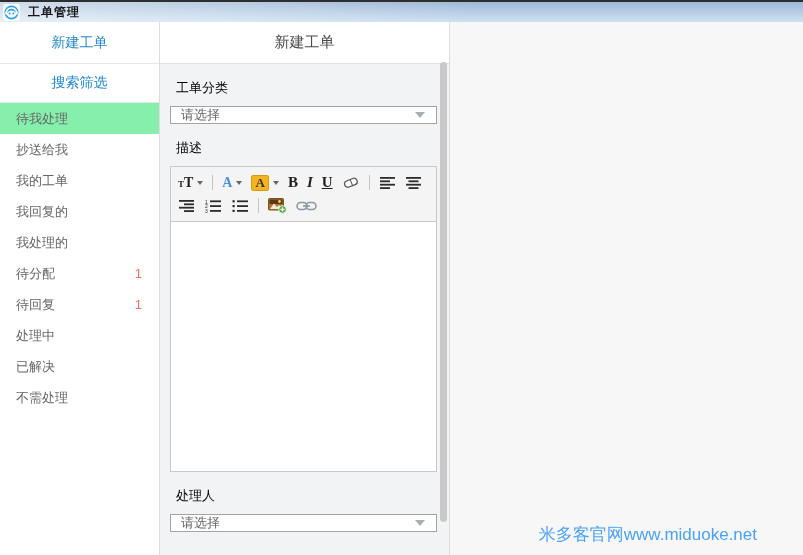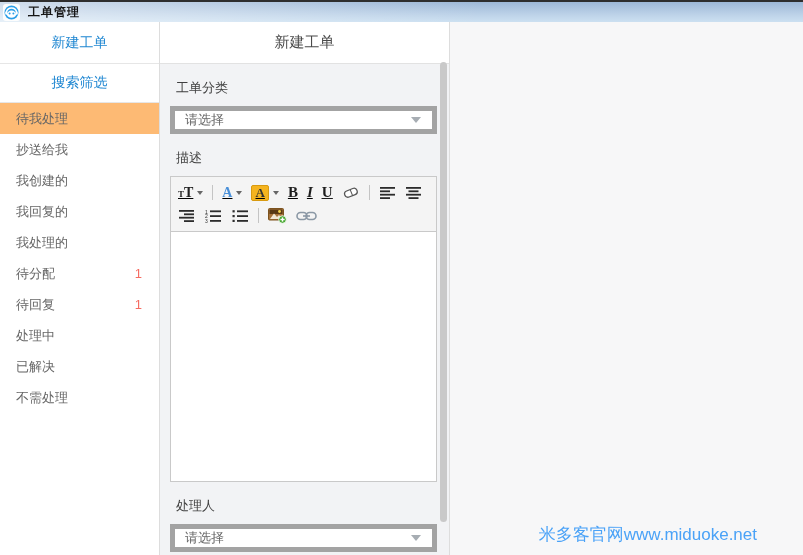--- a/index.html
+++ b/index.html
@@ -21,45 +21,45 @@
 
   
   .sidebar { width:160px; flex:0 0 160px; background:#fff; border-right:1px solid #ddd; }
   .side-btn { height:42px; display:flex; align-items:center; justify-content:center;
     color:#1f87d2; font-size:14px; border-bottom:1px solid #e6e6e6; cursor:pointer; }
   .side-btn.search { height:39px; }
   .menu-row { position:relative; height:31px; display:flex; align-items:center;
     padding-left:16px; font-size:13px; color:#666; cursor:pointer; }
   .menu-row.group { color:#95999e; border-top:1px solid #e8e8e8; border-bottom:1px solid #e8e8e8; }
   .menu-row.group + .menu-row.group, .menu-row.group:first-child { border-top:none; }
-  .menu-row.active { background:#fdba74; }
+  .menu-row.active { background:#86efac; }
   .chev { position:absolute; right:14px; width:0; height:0;
     border-left:4px solid transparent; border-right:4px solid transparent;
     border-top:5px solid #b7bcc1; }
   .badge { position:absolute; right:17px; color:#f56c62; font-size:13px; }
 
   
   .form-col { width:290px; flex:0 0 290px; background:#f2f3f5; border-right:1px solid #ddd;
     position:relative; overflow:hidden; }
   .form-header { height:42px; background:#fff; border-bottom:1px solid #e2e2e2;
     display:flex; align-items:center; justify-content:center; font-size:15px; color:#4a4a4a; }
   .form-body { padding:0 12px 0 10px; }
-  .field-label { margin:15px 0 9px 6px; font-size:13px; color:#404040; }
-  .select { height:28px; background:#fff; border:5px solid #a3a3a3; position:relative;
+  .field-label { margin:15px 0 9px 6px; font-size:13px; color:#000000; }
+  .select { height:18px; background:#fff; border:1px solid #a3a3a3; position:relative;
     display:flex; align-items:center; padding-left:10px; font-size:13px; color:#666; cursor:pointer; }
   .select .sel-chev { position:absolute; right:11px; width:0; height:0;
     border-left:5px solid transparent; border-right:5px solid transparent;
     border-top:6px solid #a7adb3; }
 
   
   .editor { border:1px solid #c9c9c9; background:#fff; }
   .toolbar { background:#f4f4f4; border-bottom:1px solid #c9c9c9; padding:4px 7px; }
   .tb-row { display:flex; align-items:center; height:23px; gap:9px; }
   .tsep { width:1px; height:15px; background:#c4c4c4; }
-  .tbtn { display:inline-flex; align-items:center; gap:4px; cursor:pointer; line-height:1;text-decoration:underline; }
+  .tbtn { display:inline-flex; align-items:center; gap:4px; cursor:pointer; line-height:1; }
   .tiny-arrow { width:0; height:0; border-left:3px solid transparent;
     border-right:3px solid transparent; border-top:4px solid #666; }
   .glyph-tt { display:inline-block; font-family:"Liberation Serif",serif; font-weight:bold;
     font-size:14px; color:#222; }
   .glyph-tt::first-letter { font-size:9px; }
   .glyph-A-color { font-family:"Liberation Serif",serif; font-weight:bold; font-size:14px; color:#4a90d9; }
   .glyph-A-hl { font-family:"Liberation Serif",serif; font-weight:bold; font-size:13px; color:#333;
     background:#f5b41f; border:1px solid #d89a10; border-radius:2px; padding:0 3px 1px 3px; }
   .glyph-b { font-family:"Liberation Serif",serif; font-weight:bold; font-size:15px; color:#1e1e1e; }
   .glyph-i { font-family:"Liberation Serif",serif; font-weight:bold; font-style:italic; font-size:15px; color:#1e1e1e; }
@@ -101,21 +101,21 @@
       <div class="side-btn search">搜索筛选</div>
 
       <nav>
         <div class="menu-row active">
           <span>待我处理</span>
         </div>
         <div class="menu-row">
           <span>抄送给我</span>
         </div>
         <div class="menu-row">
-          <span>我创建的</span>
+          <span>我的工单</span>
         </div>
         <div class="menu-row">
           <span>我回复的</span>
         </div>
         <div class="menu-row">
           <span>我处理的</span>
         </div>
         <div class="menu-row">
           <span>待分配</span>
           <span class="badge">1</span>

